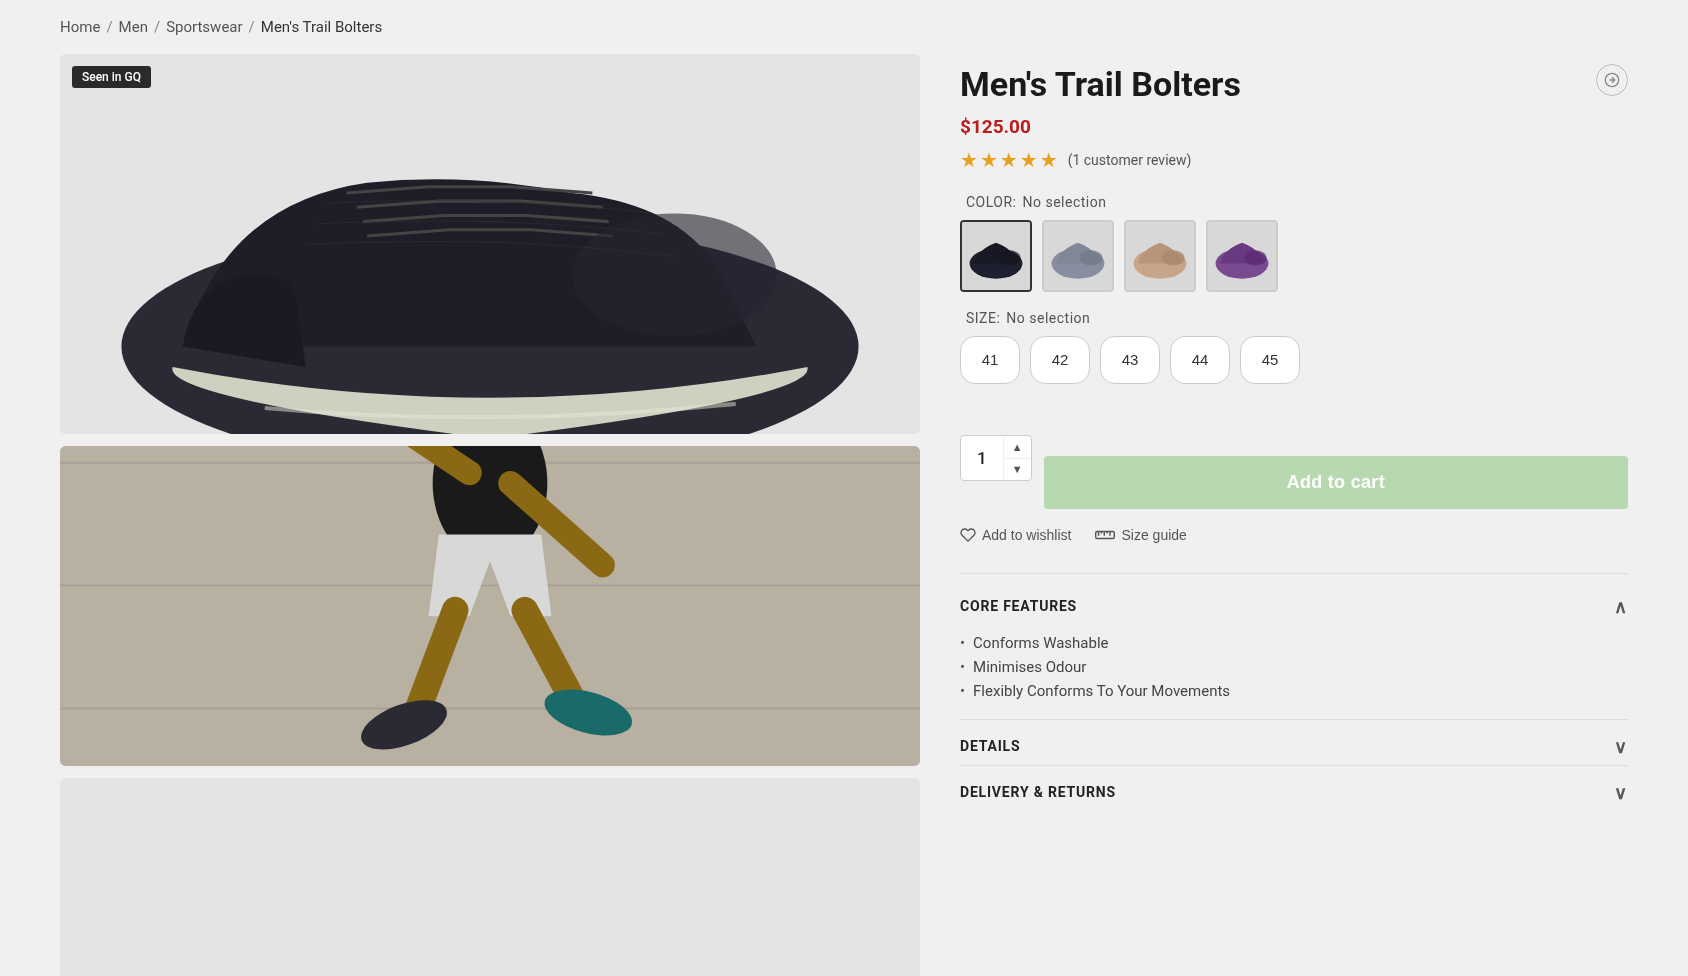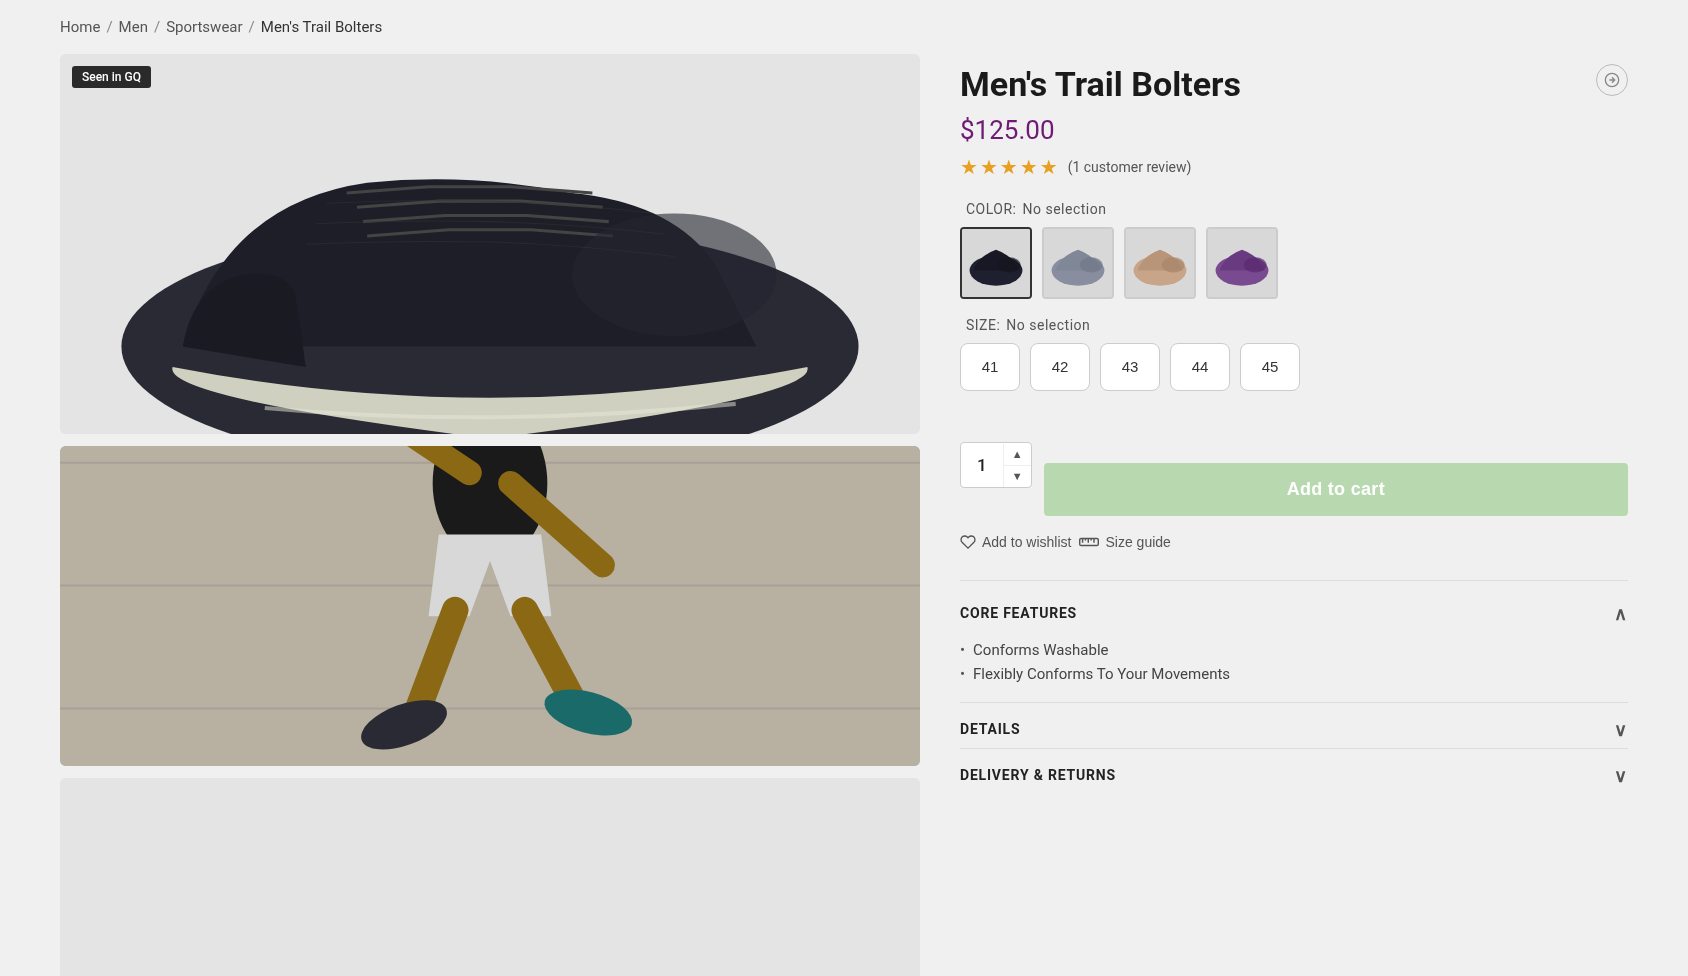--- a/index.html
+++ b/index.html
@@ -67,23 +67,23 @@
       border: 1.5px solid #bbb;
       border-radius: 50%;
       display: flex;
       align-items: center;
       justify-content: center;
       cursor: pointer;
       color: #666;
       font-size: 16px;
     }
     .price {
-      color: #701a75;
-      font-size: 26px;
-      font-weight: 400;
+      color: #b91c1c;
+      font-size: 19px;
+      font-weight: 700;
       margin-bottom: 10px;
     }
     .rating-row {
       display: flex;
       align-items: center;
       gap: 8px;
       margin-bottom: 22px;
     }
     .stars { color: #e8a020; font-size: 20px; letter-spacing: 2px; }
     .review-count { font-size: 14px; color: #555; }
@@ -123,21 +123,21 @@
     .size-buttons {
       display: flex;
       gap: 10px;
       flex-wrap: wrap;
     }
     .size-btn {
       width: 60px;
       height: 48px;
       border: 1.5px solid #ccc;
       background: #fff;
-      border-radius: 8px;
+      border-radius: 15px;
       font-size: 15px;
       font-weight: 500;
       cursor: pointer;
       display: flex;
       align-items: center;
       justify-content: center;
       color: #333;
       transition: border-color 0.15s;
     }
     .add-to-cart-row {
@@ -190,21 +190,21 @@
       font-weight: 600;
       padding: 16px 32px;
       cursor: pointer;
       transition: background 0.15s;
       letter-spacing: 0.3px;
       margin-top: 48px;
     }
     .wishlist-row {
       display: flex;
       align-items: center;
-      gap: 8px;
+      gap: 24px;
       margin-bottom: 30px;
       font-size: 14px;
       color: #555;
     }
     .wishlist-btn, .size-guide-btn {
       display: flex;
       align-items: center;
       gap: 6px;
       cursor: pointer;
       background: none;
@@ -550,20 +550,21 @@
         </button>
       </div>
 
       <div class="features-section">
         <div class="collapsible-header">
           <span>CORE FEATURES</span>
           <span class="chevron">∧</span>
         </div>
         <ul class="features-list">
           <li>Conforms Washable</li>
+          <li>Minimises Odour</li>
           <li>Flexibly Conforms To Your Movements</li>
         </ul>
       </div>
 
       <div class="divider-section">
         <div class="collapsed-header">
           <span>DETAILS</span>
           <span class="chevron-down">∨</span>
         </div>
       </div>

